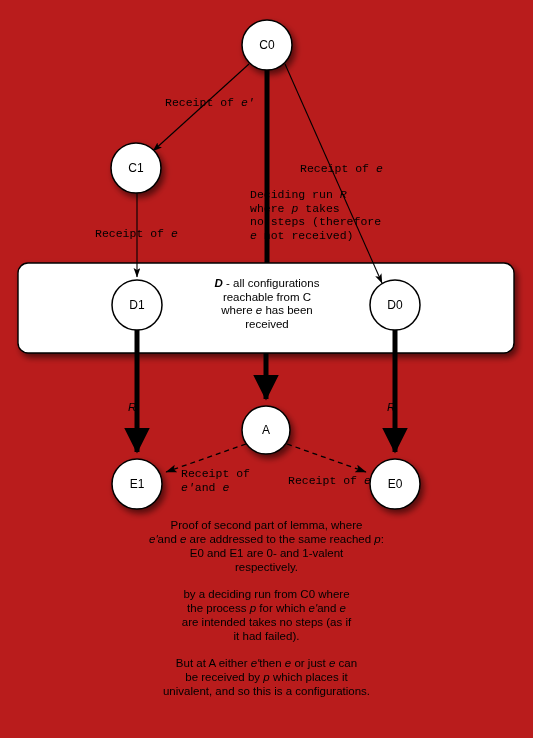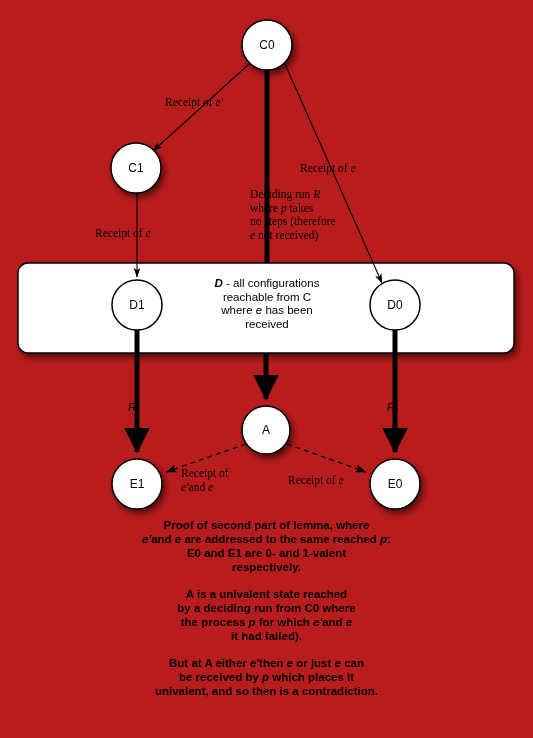--- a/index.html
+++ b/index.html
@@ -27,21 +27,21 @@
   }
   .node-label {
     font-family: "Liberation Sans", sans-serif;
     font-size: 12px;
     fill: #000;
     text-anchor: middle;
     dominant-baseline: middle;
   }
   .edge-label {
     position: absolute;
-    font-family: Liberation Serif, serif;
+    font-family: Liberation Mono, monospace;
     font-size: 11.5px;
     line-height: 13.5px;
     color: #000;
     white-space: nowrap;
   }
   .edge-label em { font-style: italic; }
   .box-caption {
     position: absolute;
     font-family: "Liberation Sans", sans-serif;
     font-size: 11.5px;
@@ -195,33 +195,33 @@
 
   <div class="edge-label" style="left:181px; top:467px;">
     <div>Receipt of</div>
     <div><em>e'</em><span>and </span><em>e</em></div>
   </div>
 
   <div class="edge-label" style="left:288px; top:474px;">
     <span>Receipt of </span><em>e</em>
   </div>
 
-  <div class="caption-block" style="top:518px;font-weight:bold;" id="caption-block">
+  <div class="caption-block" style="top:518px;" id="caption-block">
       <div class="caption-para">
         <div><span>Proof of second part of lemma, where</span></div>
         <div><em>e'</em><span>and </span><em>e</em><span> are addressed to the same reached </span><em>p</em><span>:</span></div>
         <div><span>E0 and E1 are 0- and 1-valent</span></div>
         <div><span>respectively.</span></div>
       </div>
       <div class="caption-para">
-        <div><span>A is a univalent state reached</span></div>
         <div><span>by a deciding run from C0 where</span></div>
         <div><span>the process </span><em>p</em><span> for which </span><em>e'</em><span>and </span><em>e</em></div>
+        <div><span>are intended takes no steps (as if</span></div>
         <div><span>it had failed).</span></div>
       </div>
       <div class="caption-para">
         <div><span>But at A either </span><em>e'</em><span>then </span><em>e</em><span> or just </span><em>e</em><span> can</span></div>
         <div><span>be received by </span><em>p</em><span> which places it</span></div>
-        <div><span>univalent, and so then is a contradiction.</span></div>
+        <div><span>univalent, and so this is a configurations.</span></div>
       </div>
     </div>
 
 </div>
 
 </body></html>

